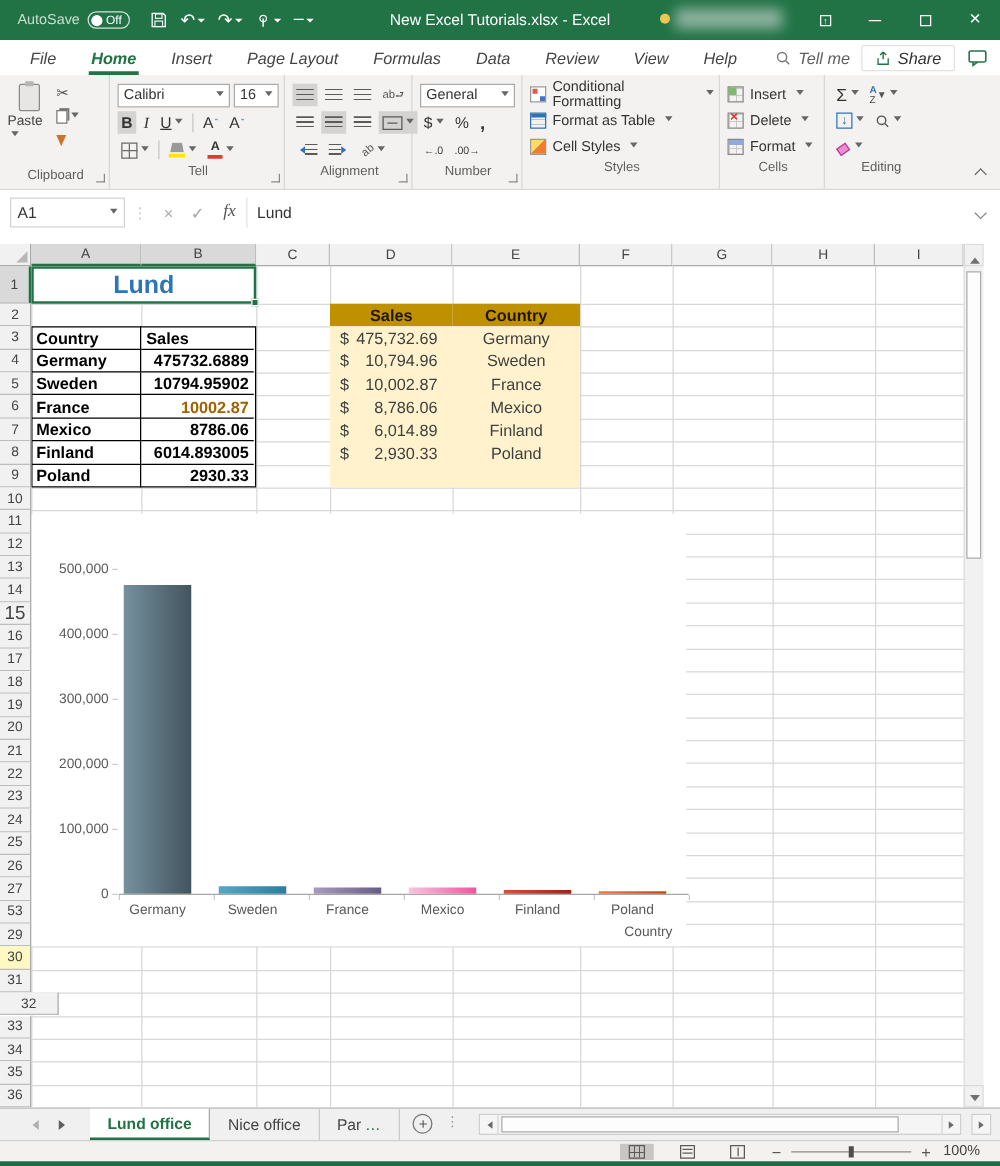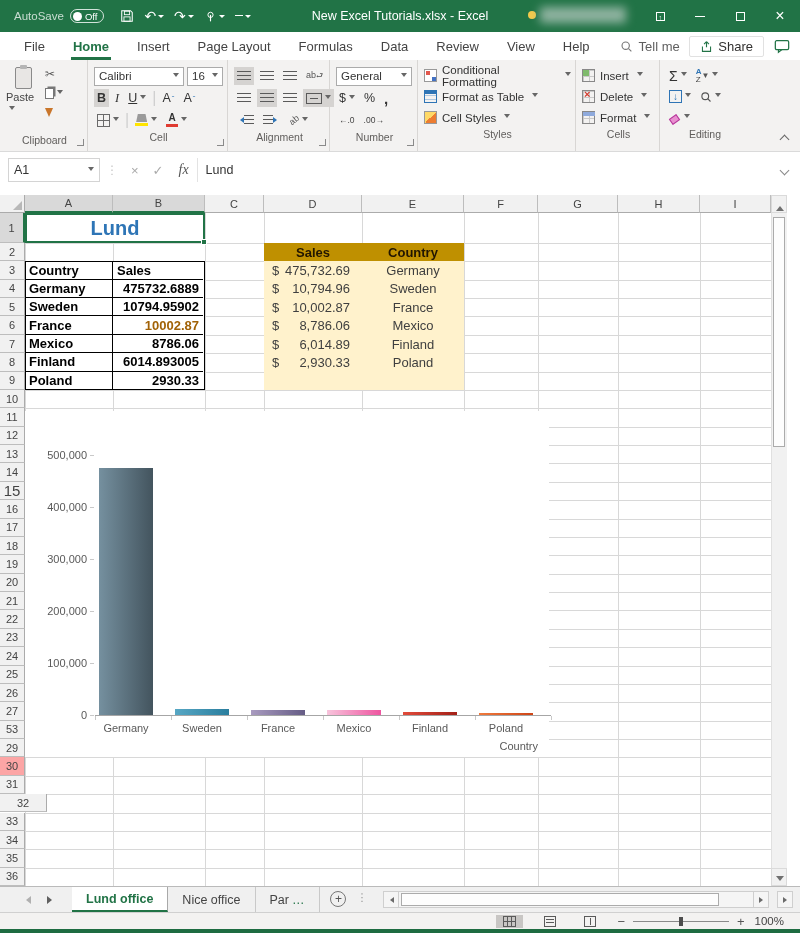--- a/index.html
+++ b/index.html
@@ -21,21 +21,21 @@
   .titletext{position:absolute;left:50%;transform:translateX(-50%);font-size:12.5px;color:#fff;white-space:nowrap;}
   .userwrap{position:absolute;left:528px;top:7px;display:flex;align-items:center;gap:4px;}
   .userdot{width:8px;height:8px;border-radius:50%;background:#F2C94C;}
   .userblur{width:86px;height:16px;border-radius:2px;background:#8fb3a0;filter:blur(5px);}
   .winbtns{position:absolute;right:0;top:0;height:32px;display:flex;}
   .wbtn{width:40px;height:32px;display:flex;align-items:center;justify-content:center;color:#fff;}
   .sq{width:9px;height:9px;border:1px solid #fff;}
   .minus{width:10px;border-top:1px solid #fff;}
   
   .menubar{position:absolute;top:32px;left:0;width:800px;height:28px;background:#fff;display:flex;align-items:center;
-           font-size:13px;color:#444;}
+           font-size:13px;color:#444;font-style:italic;}
   .mtabs{display:flex;align-items:center;height:28px;margin-left:10px;}
   .mtab{padding:0 14px;height:28px;display:flex;align-items:center;position:relative;white-space:nowrap;}
   .mtab.active{color:#217346;font-weight:bold;}
   .mtab.active::after{content:"";position:absolute;left:12px;right:12px;bottom:0;height:3px;background:#217346;}
   .tellme{display:flex;align-items:center;gap:6px;color:#5f5f5f;margin-left:16px;}
   .menuright{position:absolute;right:10px;display:flex;align-items:center;gap:10px;}
   .sharebtn{display:flex;align-items:center;gap:5px;border:1px solid #e1e1e1;border-radius:2px;padding:2px 10px;color:#323130;}
   
   .ribbon{position:absolute;top:60px;left:0;width:800px;height:92px;background:#F3F2F1;
           border-bottom:1px solid #DADADA;display:flex;}
@@ -284,21 +284,21 @@
             </span>
           <span class="fbtn">
               <span class="icostack">
                 <span style="font-size:10px;font-weight:bold;color:#333;line-height:1">A</span>
                 <span class="rbar"></span>
               </span>
               <span class="car"></span>
             </span>
         </div>
       </div>
-      <div class="rl">Cell</div>
+      <div class="rl">Tell</div>
       <span class="launch"></span>
     </div>
 
     <div class="rg" style="width:102px">
       <div style="display:flex;flex-direction:column">
         <div class="frow">
           <span class="fbtn pressed">
               <span class="al"></span>
             </span>
           <span class="fbtn">
@@ -612,21 +612,21 @@
       <div style="position: absolute; left: 0px; top: 378.69px; width: 25px; height: 18.37px; background: rgb(241, 241, 241); border-bottom: 1px solid rgb(189, 189, 189); border-right: 1px solid rgb(171, 171, 171); color: rgb(68, 68, 68); font-size: 11px; display: flex; align-items: center; justify-content: center;">20</div>
       <div style="position: absolute; left: 0px; top: 397.06px; width: 25px; height: 18.37px; background: rgb(241, 241, 241); border-bottom: 1px solid rgb(189, 189, 189); border-right: 1px solid rgb(171, 171, 171); color: rgb(68, 68, 68); font-size: 11px; display: flex; align-items: center; justify-content: center;">21</div>
       <div style="position: absolute; left: 0px; top: 415.43px; width: 25px; height: 18.37px; background: rgb(241, 241, 241); border-bottom: 1px solid rgb(189, 189, 189); border-right: 1px solid rgb(171, 171, 171); color: rgb(68, 68, 68); font-size: 11px; display: flex; align-items: center; justify-content: center;">22</div>
       <div style="position: absolute; left: 0px; top: 433.8px; width: 25px; height: 18.37px; background: rgb(241, 241, 241); border-bottom: 1px solid rgb(189, 189, 189); border-right: 1px solid rgb(171, 171, 171); color: rgb(68, 68, 68); font-size: 11px; display: flex; align-items: center; justify-content: center;">23</div>
       <div style="position: absolute; left: 0px; top: 452.17px; width: 25px; height: 18.37px; background: rgb(241, 241, 241); border-bottom: 1px solid rgb(189, 189, 189); border-right: 1px solid rgb(171, 171, 171); color: rgb(68, 68, 68); font-size: 11px; display: flex; align-items: center; justify-content: center;">24</div>
       <div style="position: absolute; left: 0px; top: 470.54px; width: 25px; height: 18.37px; background: rgb(241, 241, 241); border-bottom: 1px solid rgb(189, 189, 189); border-right: 1px solid rgb(171, 171, 171); color: rgb(68, 68, 68); font-size: 11px; display: flex; align-items: center; justify-content: center;">25</div>
       <div style="position: absolute; left: 0px; top: 488.91px; width: 25px; height: 18.37px; background: rgb(241, 241, 241); border-bottom: 1px solid rgb(189, 189, 189); border-right: 1px solid rgb(171, 171, 171); color: rgb(68, 68, 68); font-size: 11px; display: flex; align-items: center; justify-content: center;">26</div>
       <div style="position: absolute; left: 0px; top: 507.29px; width: 25px; height: 18.37px; background: rgb(241, 241, 241); border-bottom: 1px solid rgb(189, 189, 189); border-right: 1px solid rgb(171, 171, 171); color: rgb(68, 68, 68); font-size: 11px; display: flex; align-items: center; justify-content: center;">27</div>
       <div style="position: absolute; left: 0px; top: 525.66px; width: 25px; height: 18.37px; background: rgb(241, 241, 241); border-bottom: 1px solid rgb(189, 189, 189); border-right: 1px solid rgb(171, 171, 171); color: rgb(68, 68, 68); font-size: 11px; display: flex; align-items: center; justify-content: center;">53</div>
       <div style="position: absolute; left: 0px; top: 544.03px; width: 25px; height: 18.37px; background: rgb(241, 241, 241); border-bottom: 1px solid rgb(189, 189, 189); border-right: 1px solid rgb(171, 171, 171); color: rgb(68, 68, 68); font-size: 11px; display: flex; align-items: center; justify-content: center;">29</div>
-      <div style="position: absolute; left: 0px; top: 562.4px; width: 25px; height: 18.37px; background: #fca5a5; border-bottom: 1px solid rgb(189, 189, 189); border-right: 1px solid rgb(171, 171, 171); color: rgb(68, 68, 68); font-size: 11px; display: flex; align-items: center; justify-content: center;">30</div>
+      <div style="position: absolute; left: 0px; top: 562.4px; width: 25px; height: 18.37px; background: #fef9c3; border-bottom: 1px solid rgb(189, 189, 189); border-right: 1px solid rgb(171, 171, 171); color: rgb(68, 68, 68); font-size: 11px; display: flex; align-items: center; justify-content: center;">30</div>
       <div style="position: absolute; left: 0px; top: 580.77px; width: 25px; height: 18.37px; background: rgb(241, 241, 241); border-bottom: 1px solid rgb(189, 189, 189); border-right: 1px solid rgb(171, 171, 171); color: rgb(68, 68, 68); font-size: 11px; display: flex; align-items: center; justify-content: center;">31</div>
       <div style="position: absolute; left: 0px; top: 599.14px; width: 47px; height: 18.37px; background: rgb(241, 241, 241); border-bottom: 1px solid rgb(189, 189, 189); border-right: 1px solid rgb(171, 171, 171); color: rgb(68, 68, 68); font-size: 11px; display: flex; align-items: center; justify-content: center;">32</div>
       <div style="position: absolute; left: 0px; top: 617.51px; width: 25px; height: 18.37px; background: rgb(241, 241, 241); border-bottom: 1px solid rgb(189, 189, 189); border-right: 1px solid rgb(171, 171, 171); color: rgb(68, 68, 68); font-size: 11px; display: flex; align-items: center; justify-content: center;">33</div>
       <div style="position: absolute; left: 0px; top: 635.89px; width: 25px; height: 18.37px; background: rgb(241, 241, 241); border-bottom: 1px solid rgb(189, 189, 189); border-right: 1px solid rgb(171, 171, 171); color: rgb(68, 68, 68); font-size: 11px; display: flex; align-items: center; justify-content: center;">34</div>
       <div style="position: absolute; left: 0px; top: 654.26px; width: 25px; height: 18.37px; background: rgb(241, 241, 241); border-bottom: 1px solid rgb(189, 189, 189); border-right: 1px solid rgb(171, 171, 171); color: rgb(68, 68, 68); font-size: 11px; display: flex; align-items: center; justify-content: center;">35</div>
       <div style="position: absolute; left: 0px; top: 672.63px; width: 25px; height: 18.37px; background: rgb(241, 241, 241); border-bottom: 1px solid rgb(189, 189, 189); border-right: 1px solid rgb(171, 171, 171); color: rgb(68, 68, 68); font-size: 11px; display: flex; align-items: center; justify-content: center;">36</div>
       <div style="position: absolute; left: 0px; top: 0px; width: 25px; height: 18px; background: rgb(241, 241, 241); border-right: 1px solid rgb(171, 171, 171); border-bottom: 1px solid rgb(171, 171, 171);">
         <div style="position: absolute; right: 2px; bottom: 2px; width: 0px; height: 0px; border-left: 9px solid transparent; border-bottom: 9px solid rgb(184, 184, 184);"></div>
       </div>
       <div style="position: absolute; left: 771px; top: 0px; width: 16px; height: 691px; background: rgb(241, 241, 241); border-left: 1px solid rgb(224, 224, 224);"></div>

